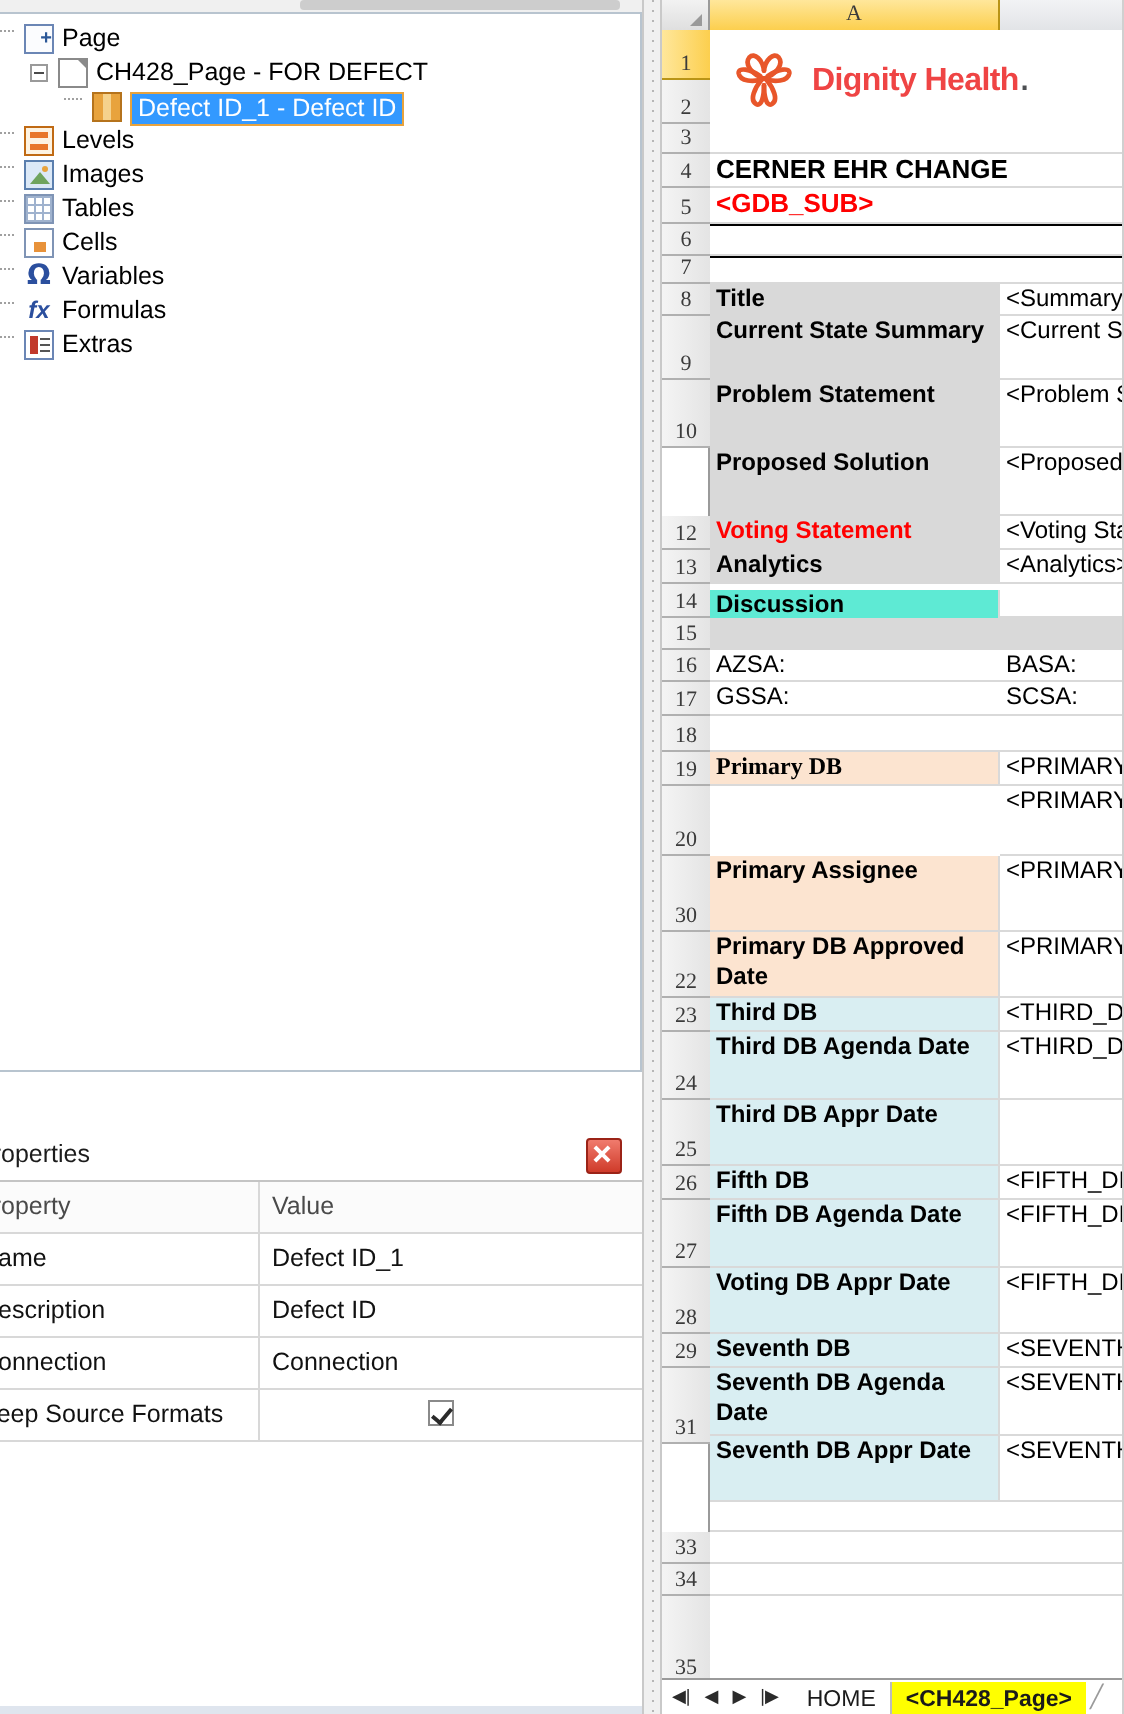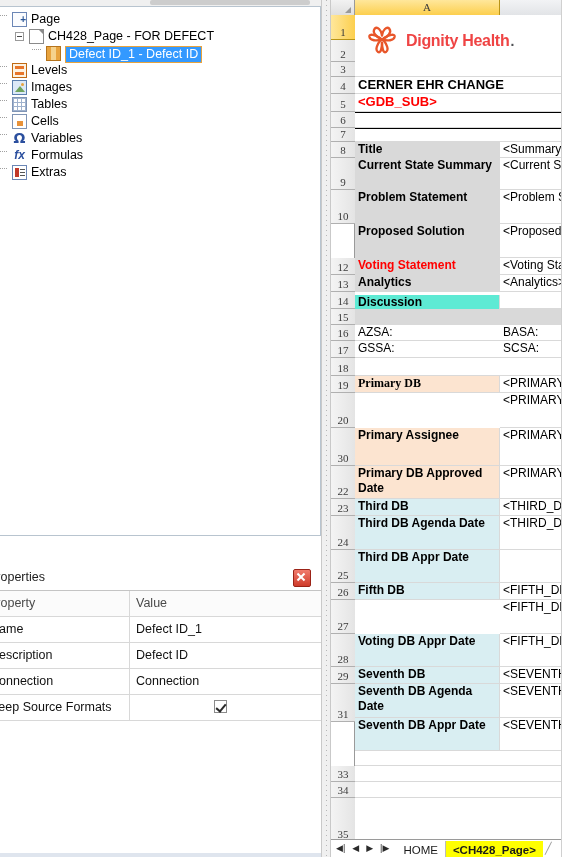--- a/index.html
+++ b/index.html
@@ -461,20 +461,21 @@
         <div class="cellA bold wrap" style="top: 451px; height: 33px; background: rgb(252, 228, 208);">Primary DB Approved Date</div>
         <div class="cellB" style="top: 451px; height: 33px;">&lt;PRIMARY_DE</div>
         <div class="cellA bold wrap" style="top: 484px; height: 17px; background: rgb(217, 238, 242);">Third DB</div>
         <div class="cellB" style="top: 484px; height: 17px;">&lt;THIRD_DECIS</div>
         <div class="cellA bold wrap" style="top: 501px; height: 34px; background: rgb(217, 238, 242);">Third DB Agenda Date</div>
         <div class="cellB" style="top: 501px; height: 34px;">&lt;THIRD_DECIS</div>
         <div class="cellA bold wrap" style="top: 535px; height: 33px; background: rgb(217, 238, 242);">Third DB Appr Date</div>
         <div class="cellB" style="top: 535px; height: 33px;"></div>
         <div class="cellA bold wrap" style="top: 568px; height: 17px; background: rgb(217, 238, 242);">Fifth DB</div>
         <div class="cellB" style="top: 568px; height: 17px;">&lt;FIFTH_DECIS</div>
+        <div class="cellA bold wrap" style="top: 585px; height: 34px; background: rgb(217, 238, 242);">Fifth DB Agenda Date</div>
         <div class="cellB" style="top: 585px; height: 34px;">&lt;FIFTH_DECIS</div>
         <div class="cellA bold wrap" style="top: 619px; height: 33px; background: rgb(217, 238, 242);">Voting DB Appr Date</div>
         <div class="cellB" style="top: 619px; height: 33px;">&lt;FIFTH_DECIS</div>
         <div class="cellA bold wrap" style="top: 652px; height: 17px; background: rgb(217, 238, 242);">Seventh DB</div>
         <div class="cellB" style="top: 652px; height: 17px;">&lt;SEVENTH_DE</div>
         <div class="cellA bold wrap" style="top: 669px; height: 34px; background: rgb(217, 238, 242);">Seventh DB Agenda Date</div>
         <div class="cellB" style="top: 669px; height: 34px;">&lt;SEVENTH_DE</div>
         <div class="cellA bold wrap" style="top: 703px; height: 33px; background: rgb(217, 238, 242);">Seventh DB Appr Date</div>
         <div class="cellB" style="top: 703px; height: 33px;">&lt;SEVENTH_DE</div>
         <div class="cellA wrap" style="top: 736px; height: 15px; border-right: none; width: 207px;"></div>

